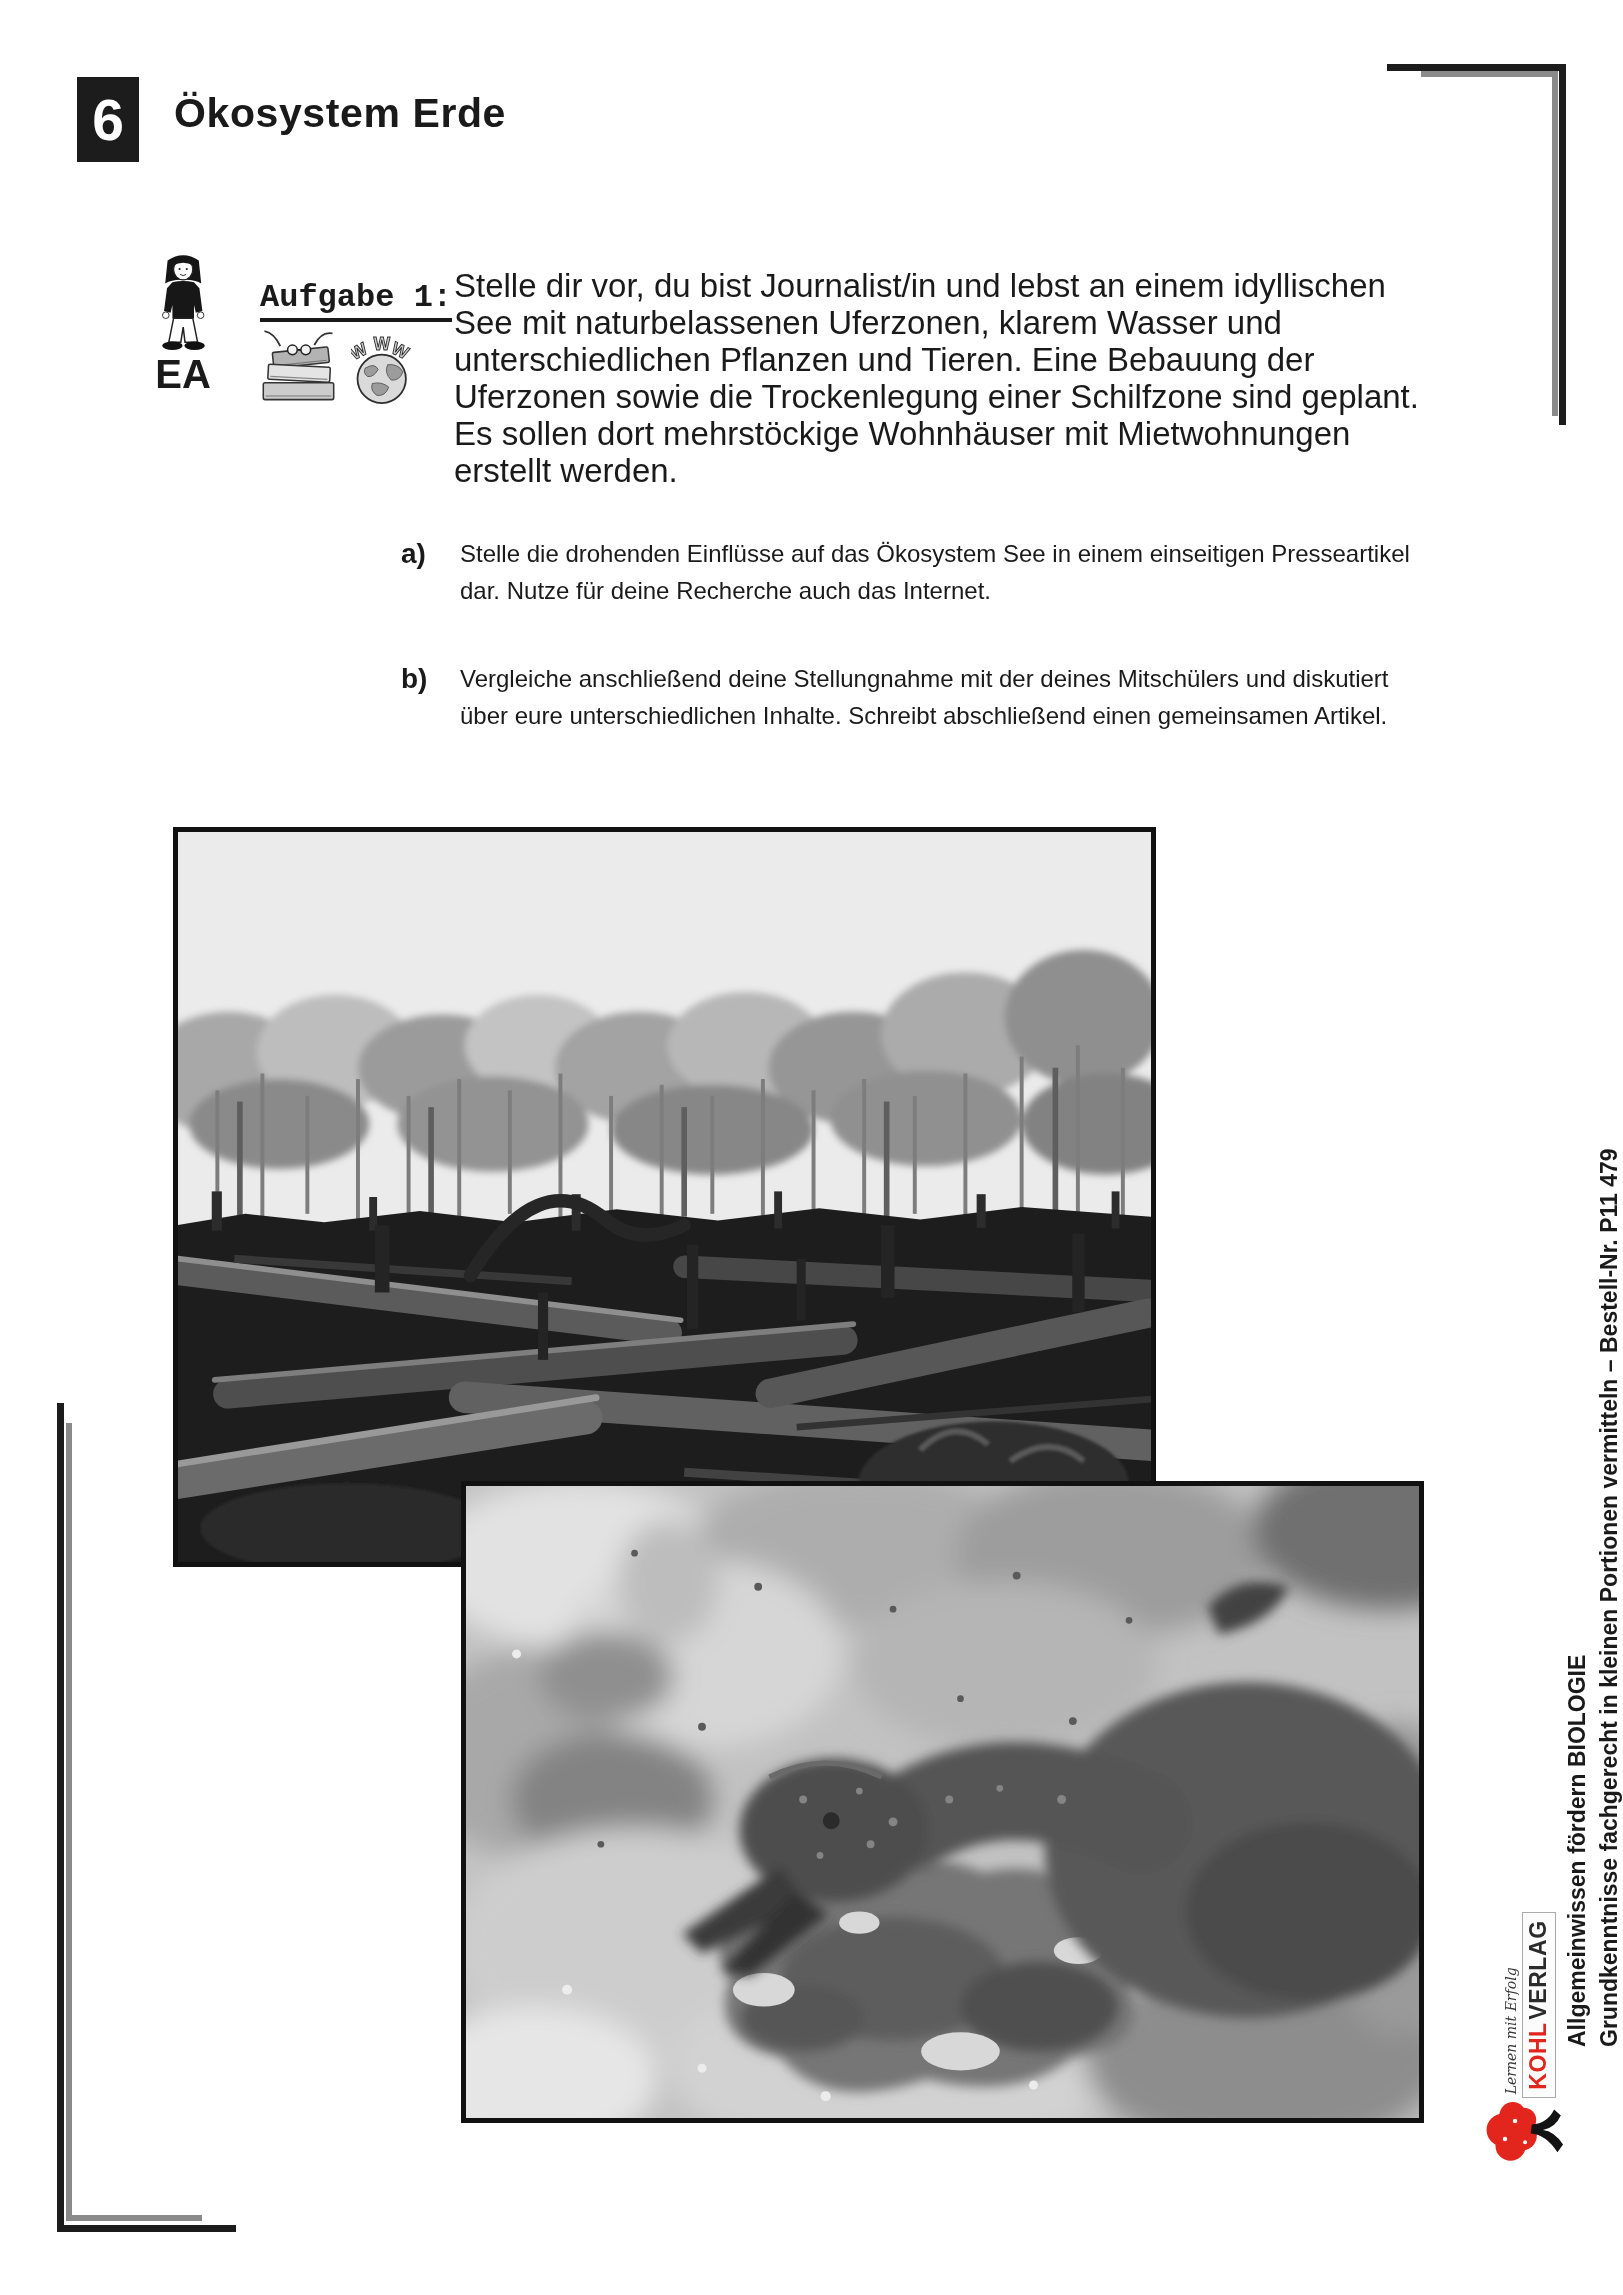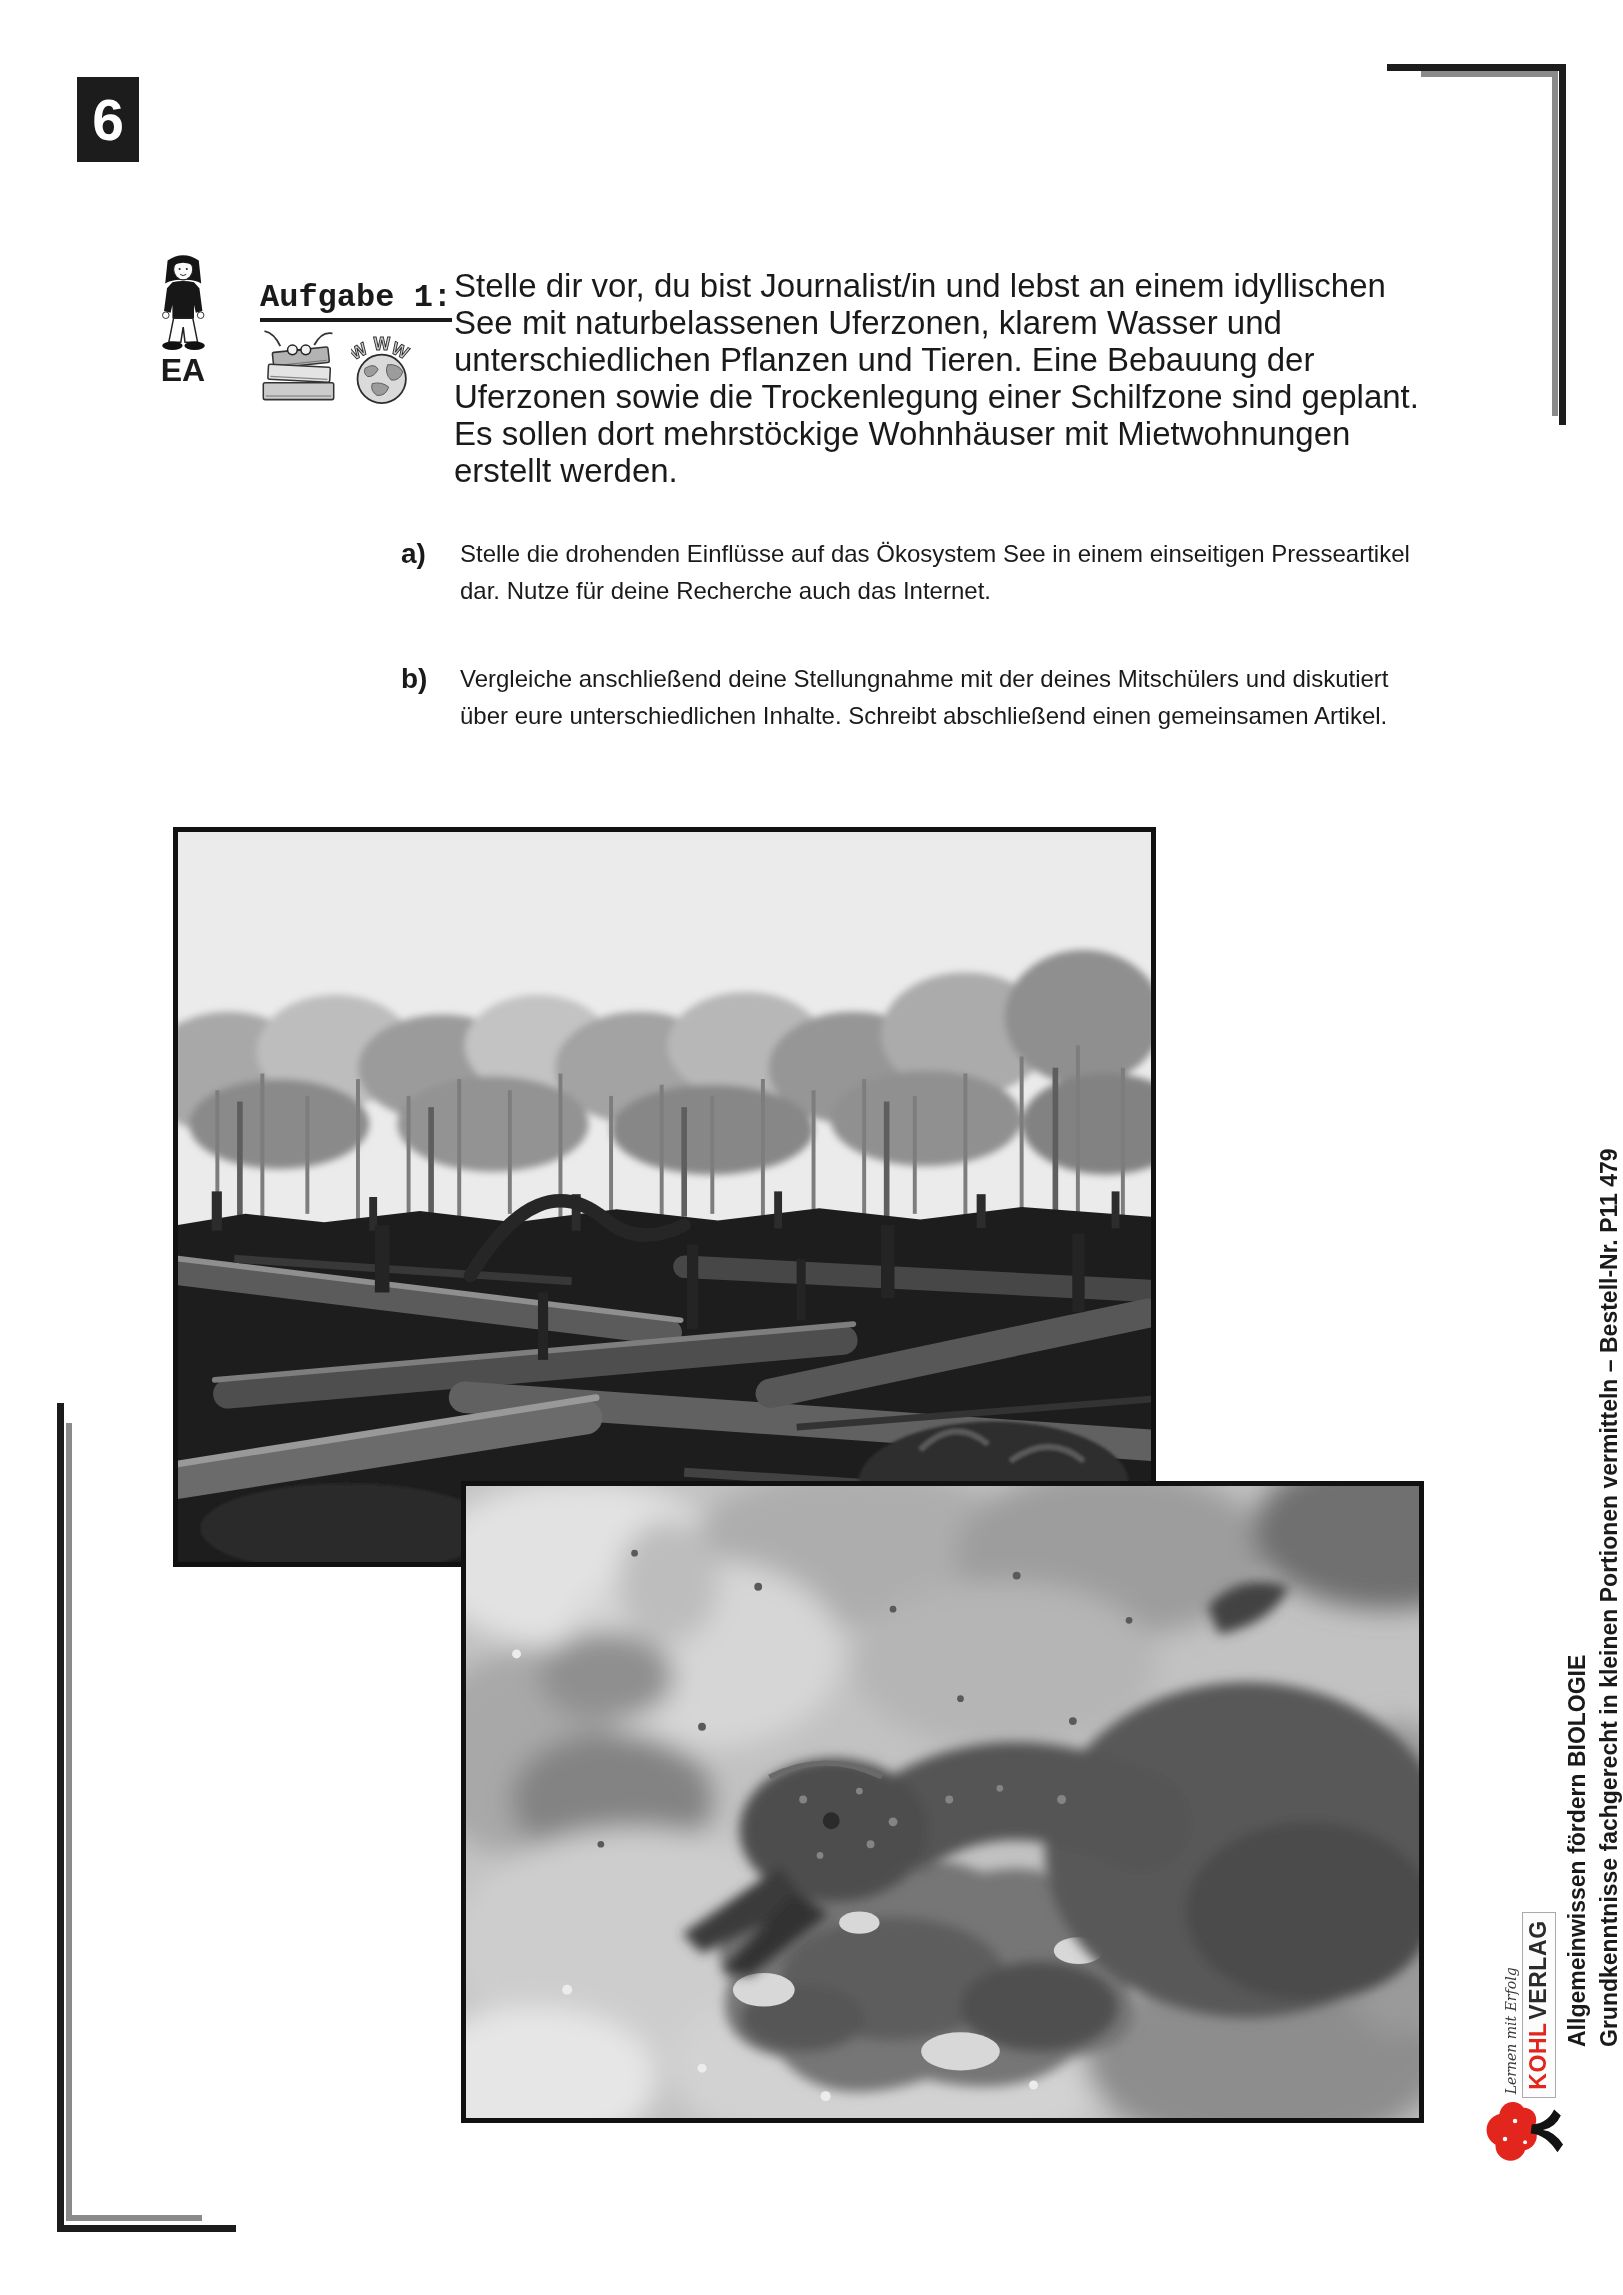--- a/index.html
+++ b/index.html
@@ -17,21 +17,21 @@
     border-left:6.2px solid #8a8a8a;border-bottom:6.2px solid #8a8a8a;}
 
   
   .section-box{position:absolute;left:77px;top:77px;width:62px;height:85px;background:#1c1c1c;
     display:flex;align-items:center;justify-content:center;}
   .section-box span{color:#ffffff;font-size:57px;font-weight:bold;}
   .page-title{position:absolute;left:174px;top:90px;font-size:41px;font-weight:bold;letter-spacing:0.6px;}
 
   
   .person-wrap{position:absolute;left:158px;top:251px;width:51px;height:102px;}
-  .ea-label{position:absolute;left:153px;top:352px;width:60px;text-align:center;font-size:32px;font-weight:bold;}
+  .ea-label{position:absolute;left:153px;top:352px;width:60px;text-align:center;font-size:40px;font-weight:bold;}
   .task-label{position:absolute;left:260px;top:279px;font-size:32px;font-weight:bold;
     border-bottom:4.5px solid #1a1a1a;padding-bottom:2.3px;font-family:Liberation Mono, monospace;}
   .books-wrap{position:absolute;left:256px;top:328px;width:85px;height:78px;}
   .globe-wrap{position:absolute;left:351px;top:334px;width:62px;height:71px;}
 
   .scenario{position:absolute;left:454px;top:267px;width:987px;font-size:33px;line-height:37px;
     }
 
   .subtask{position:absolute;display:flex;}
   .subtask .lbl{width:59px;font-weight:bold;font-size:28px;line-height:37px;flex:0 0 auto;}
@@ -71,20 +71,21 @@
 <div class="page">
 
   <div class="corner-tr-black"></div>
   <div class="corner-tr-gray"></div>
   <div class="corner-bl-black"></div>
   <div class="corner-bl-gray"></div>
 
   <div class="section-box">
     <span>6</span>
   </div>
+  <div class="page-title">Ökosystem Erde</div>
 
   <div class="person-wrap">
     <svg viewBox="0 0 85 175">
       <path d="M16 16 Q 42 -2 68 16 L 72 54 Q 60 47 42 48 Q 24 47 12 54 Z" fill="#151515"></path>
       <ellipse cx="42" cy="31" rx="16" ry="17" fill="#fdfdfd" stroke="#222" stroke-width="2"></ellipse>
       <path d="M25 17 Q 42 8 59 17 L 59 24 Q 42 15 25 24 Z" fill="#151515"></path>
       <circle cx="36" cy="30" r="1.8" fill="#222"></circle>
         <circle cx="48" cy="30" r="1.8" fill="#222"></circle>
       <path d="M37 39 Q 42 43 47 39" stroke="#222" stroke-width="1.6" fill="none"></path>
       <path d="M24 52 Q 42 48 60 52 L 69 62 L 74 100 L 63 103 L 60 90 L 60 112 L 24 112 L 24 90 L 21 103 L 10 100 L 15 62 Z" fill="#171717"></path>

